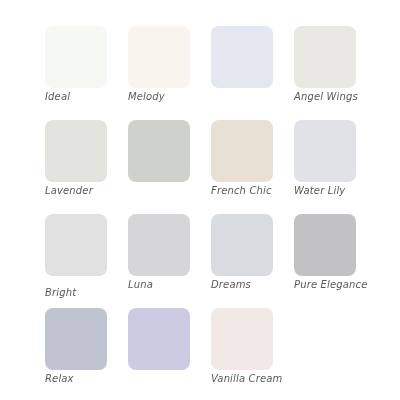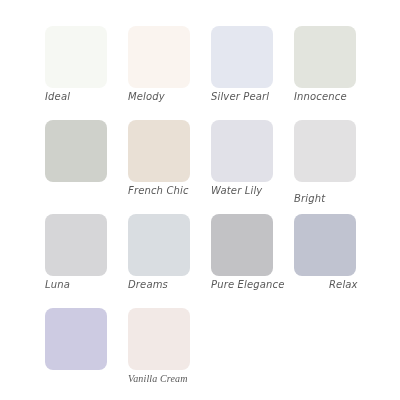--- a/index.html
+++ b/index.html
@@ -65,25 +65,28 @@
       <div class="swatch-cell">
         <div class="swatch-chip" style="background-color: rgb(246, 248, 243);"></div>
         <div class="swatch-label" style="color: rgb(89, 89, 89);">Ideal</div>
       </div>
       <div class="swatch-cell">
         <div class="swatch-chip" style="background-color: rgb(250, 244, 239);"></div>
         <div class="swatch-label" style="color: rgb(89, 89, 89); font-style: italic;">Melody</div>
       </div>
       <div class="swatch-cell">
         <div class="swatch-chip" style="background-color: rgb(228, 231, 240);"></div>
-        <div class="swatch-label" style="color: rgb(89, 89, 89);">Silver Pearl</div>
+      </div>
+      <div class="swatch-cell">
+        <div class="swatch-chip" style="background-color: rgb(233, 232, 226);"></div>
+        <div class="swatch-label" style="color: rgb(89, 89, 89);">Angel Wings</div>
       </div>
       <div class="swatch-cell">
         <div class="swatch-chip" style="background-color: rgb(226, 228, 221);"></div>
-        <div class="swatch-label" style="color: rgb(89, 89, 89);">Innocence</div>
+        <div class="swatch-label" style="color: rgb(89, 89, 89);">Lavender</div>
       </div>
       <div class="swatch-cell">
         <div class="swatch-chip" style="background-color: rgb(207, 209, 203);"></div>
       </div>
       <div class="swatch-cell">
         <div class="swatch-chip" style="background-color: rgb(233, 224, 213);"></div>
         <div class="swatch-label" style="color: rgb(89, 89, 89); font-style: italic;">French Chic</div>
       </div>
       <div class="swatch-cell">
         <div class="swatch-chip" style="background-color: rgb(225, 225, 232);"></div>
@@ -100,23 +103,23 @@
       <div class="swatch-cell">
         <div class="swatch-chip" style="background-color: rgb(217, 221, 225);"></div>
         <div class="swatch-label" style="color: rgb(89, 89, 89);">Dreams</div>
       </div>
       <div class="swatch-cell">
         <div class="swatch-chip" style="background-color: rgb(194, 194, 197);"></div>
         <div class="swatch-label" style="color: rgb(89, 89, 89);">Pure Elegance</div>
       </div>
       <div class="swatch-cell">
         <div class="swatch-chip" style="background-color: rgb(192, 195, 208);"></div>
-        <div class="swatch-label" style="color: rgb(89, 89, 89); margin-left: 35px;">Relax</div>
+        <div class="swatch-label" style="color: rgb(89, 89, 89);">Relax</div>
       </div>
       <div class="swatch-cell">
         <div class="swatch-chip" style="background-color: rgb(205, 203, 226);"></div>
       </div>
       <div class="swatch-cell">
         <div class="swatch-chip" style="background-color: rgb(242, 233, 230);"></div>
-        <div class="swatch-label" style="color: rgb(89, 89, 89); font-family: Liberation Serif, serif;">Vanilla Cream</div>
+        <div class="swatch-label" style="color: rgb(89, 89, 89);">Vanilla Cream</div>
       </div>
     </div>
 </div>
 
 </body></html>

